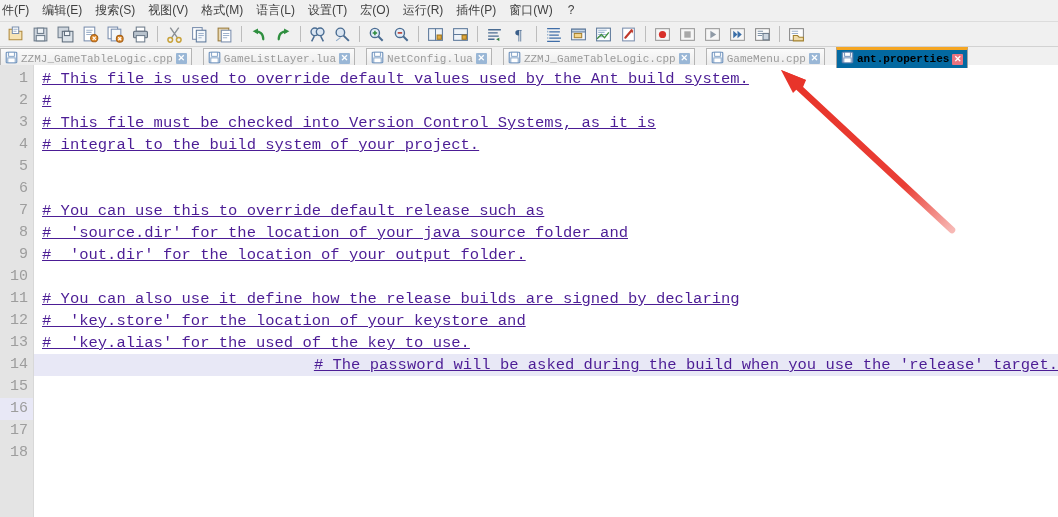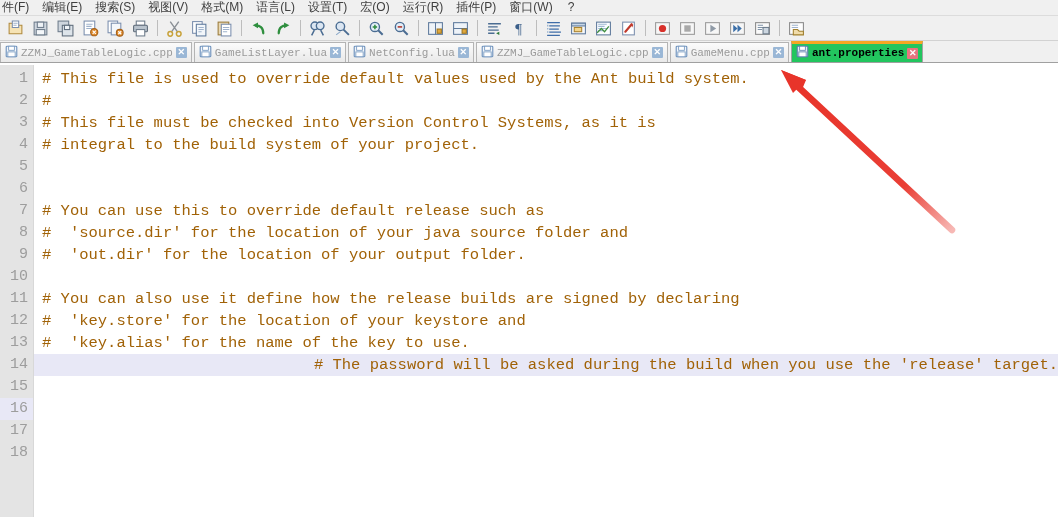--- a/index.html
+++ b/index.html
@@ -13,21 +13,21 @@
     -webkit-font-smoothing: antialiased;
   }
   #app {
     position: relative;
     width: 1058px; height: 517px;
     background: #ffffff;
   }
 
   
   .menubar {
-    height: 16px;
+    height: 22px;
     background: #f0f0f0;
     display: flex;
     align-items: center;
     padding-left: 0px;
     border-bottom: 1px solid #dcdcdc;
     box-sizing: border-box;
     font-size: 12px;
     color: #3c3c3c;
     overflow: hidden;
   }
@@ -75,21 +75,21 @@
     align-items: flex-end;
     padding-left: 0px;
     box-sizing: border-box;
     position: relative;
   }
   .tab {
     height: 20px;
     display: flex;
     align-items: center;
     padding: 0 4px 0 4px;
-    margin-right: 2px;
+    margin-right: 11px;
     background: linear-gradient(#fbfbfb, #e9e9e9);
     border: 1px solid #b4b4b4;
     border-bottom: none;
     box-sizing: border-box;
     font-family: "Liberation Mono", monospace;
     font-size: 11px;
     color: #9a9a9a;
     white-space: nowrap;
     position: relative;
   }
@@ -99,21 +99,21 @@
     width: 11px; height: 11px;
     display: flex; align-items: center; justify-content: center;
     font-size: 9px; font-weight: bold;
     color: #ffffff;
     background: #9ab7d6;
     line-height: 1;
     font-family: "Liberation Sans", sans-serif;
     border-radius: 1px;
   }
   .tab.active {
-    background: #22c55e;
+    background: #0369a1;
     color: #000000;
     border: 1px solid #a4a4a4;
     border-bottom: none;
     border-top: 3px solid #f5a623;
     height: 21px;
     z-index: 5;
     font-weight: bold;
   }
   .tab.active .tab-x {
     background: #e8737f;
@@ -151,24 +151,25 @@
     flex: 1 1 auto;
     position: relative;
     padding-top: 3px;
     overflow: hidden;
   }
   .cline {
     height: 22px;
     line-height: 22px;
     font-family: "Liberation Mono", monospace;
     font-size: 15.5px;
-    color: #a16207;
+    color: #4c1d95;
     white-space: pre;
     padding-left: 8px;
     box-sizing: border-box;
+    text-decoration: underline;
   }
   .cline.current {
     background: #e8e8f6;
     text-align: right;
   }
   .gutter .ln.current {
     background: #e8e8f6;
   }
 
   
@@ -491,21 +492,21 @@
         <div class="cline"># This file must be checked into Version Control Systems, as it is</div>
         <div class="cline"># integral to the build system of your project.</div>
         <div class="cline"></div>
         <div class="cline"></div>
         <div class="cline"># You can use this to override default release such as</div>
         <div class="cline">#  'source.dir' for the location of your java source folder and</div>
         <div class="cline">#  'out.dir' for the location of your output folder.</div>
         <div class="cline"></div>
         <div class="cline"># You can also use it define how the release builds are signed by declaring</div>
         <div class="cline">#  'key.store' for the location of your keystore and</div>
-        <div class="cline">#  'key.alias' for the name of the key to use.</div>
+        <div class="cline">#  'key.alias' for the used of the key to use.</div>
         <div class="cline current"># The password will be asked during the build when you use the 'release' target.</div>
         <div class="cline"></div>
         <div class="cline"></div>
       </div>
   </div>
 
   <svg class="arrow-overlay" viewBox="0 0 1058 517" width="1058" height="517">
     <defs>
       <linearGradient id="arrGrad" x1="0" y1="0" x2="1" y2="1">
         <stop offset="0%" stop-color="#e8342a" stop-opacity="1"></stop>

